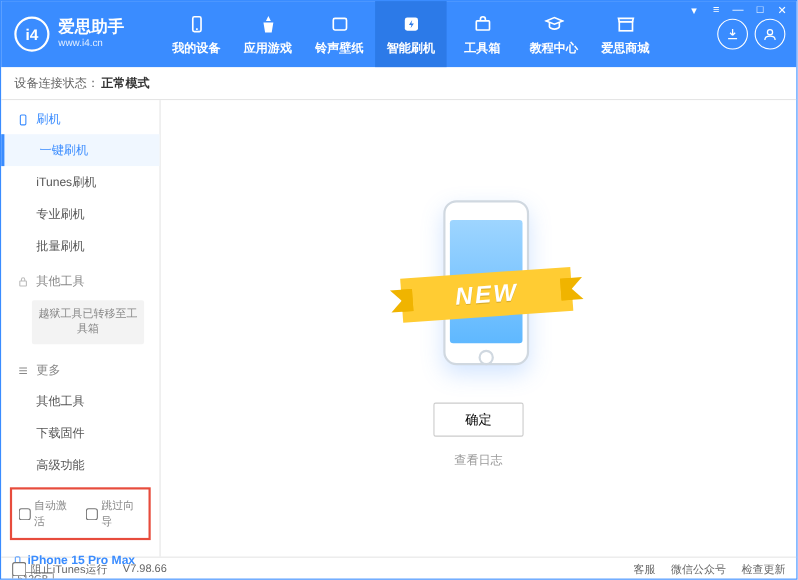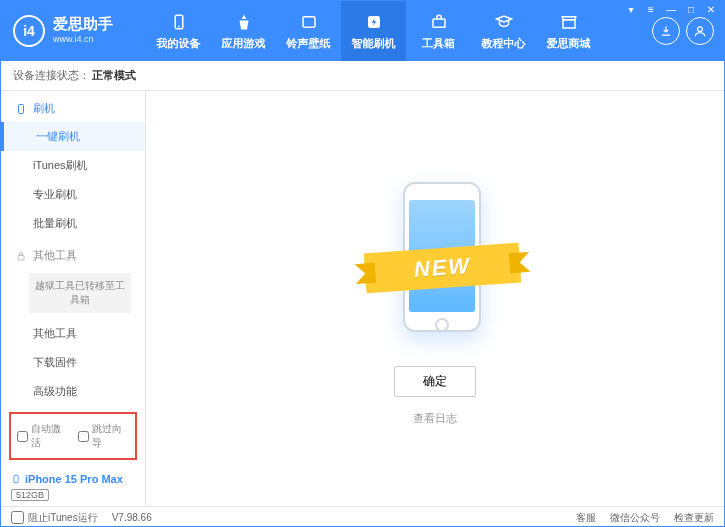--- a/index.html
+++ b/index.html
@@ -164,20 +164,28 @@
     <div class="side-sub">专业刷机</div>
     <div class="side-sub">批量刷机</div>
     <div class="side-group">
       <svg width="12" height="12" viewBox="0 0 24 24" fill="none" stroke="#bbb" stroke-width="2">
           <rect x="6" y="11" width="12" height="9" rx="1"></rect>
           <path d="M9 11V8a3 3 0 016 0v3"></path>
         </svg>
       <span>其他工具</span>
     </div>
     <div class="side-note">越狱工具已转移至工具箱</div>
+    <div class="side-group">
+      <svg width="12" height="12" viewBox="0 0 24 24" fill="none" stroke="#888" stroke-width="2">
+          <line x1="5" y1="7" x2="19" y2="7"></line>
+          <line x1="5" y1="12" x2="19" y2="12"></line>
+          <line x1="5" y1="17" x2="19" y2="17"></line>
+        </svg>
+      <span>更多</span>
+    </div>
     <div class="side-sub">其他工具</div>
     <div class="side-sub">下载固件</div>
     <div class="side-sub">高级功能</div>
 
     <div style="flex:1"></div>
 
     <div class="checkbox-area">
       <label class="chk">
           <input type="checkbox" style="">
           <span>自动激活</span>

